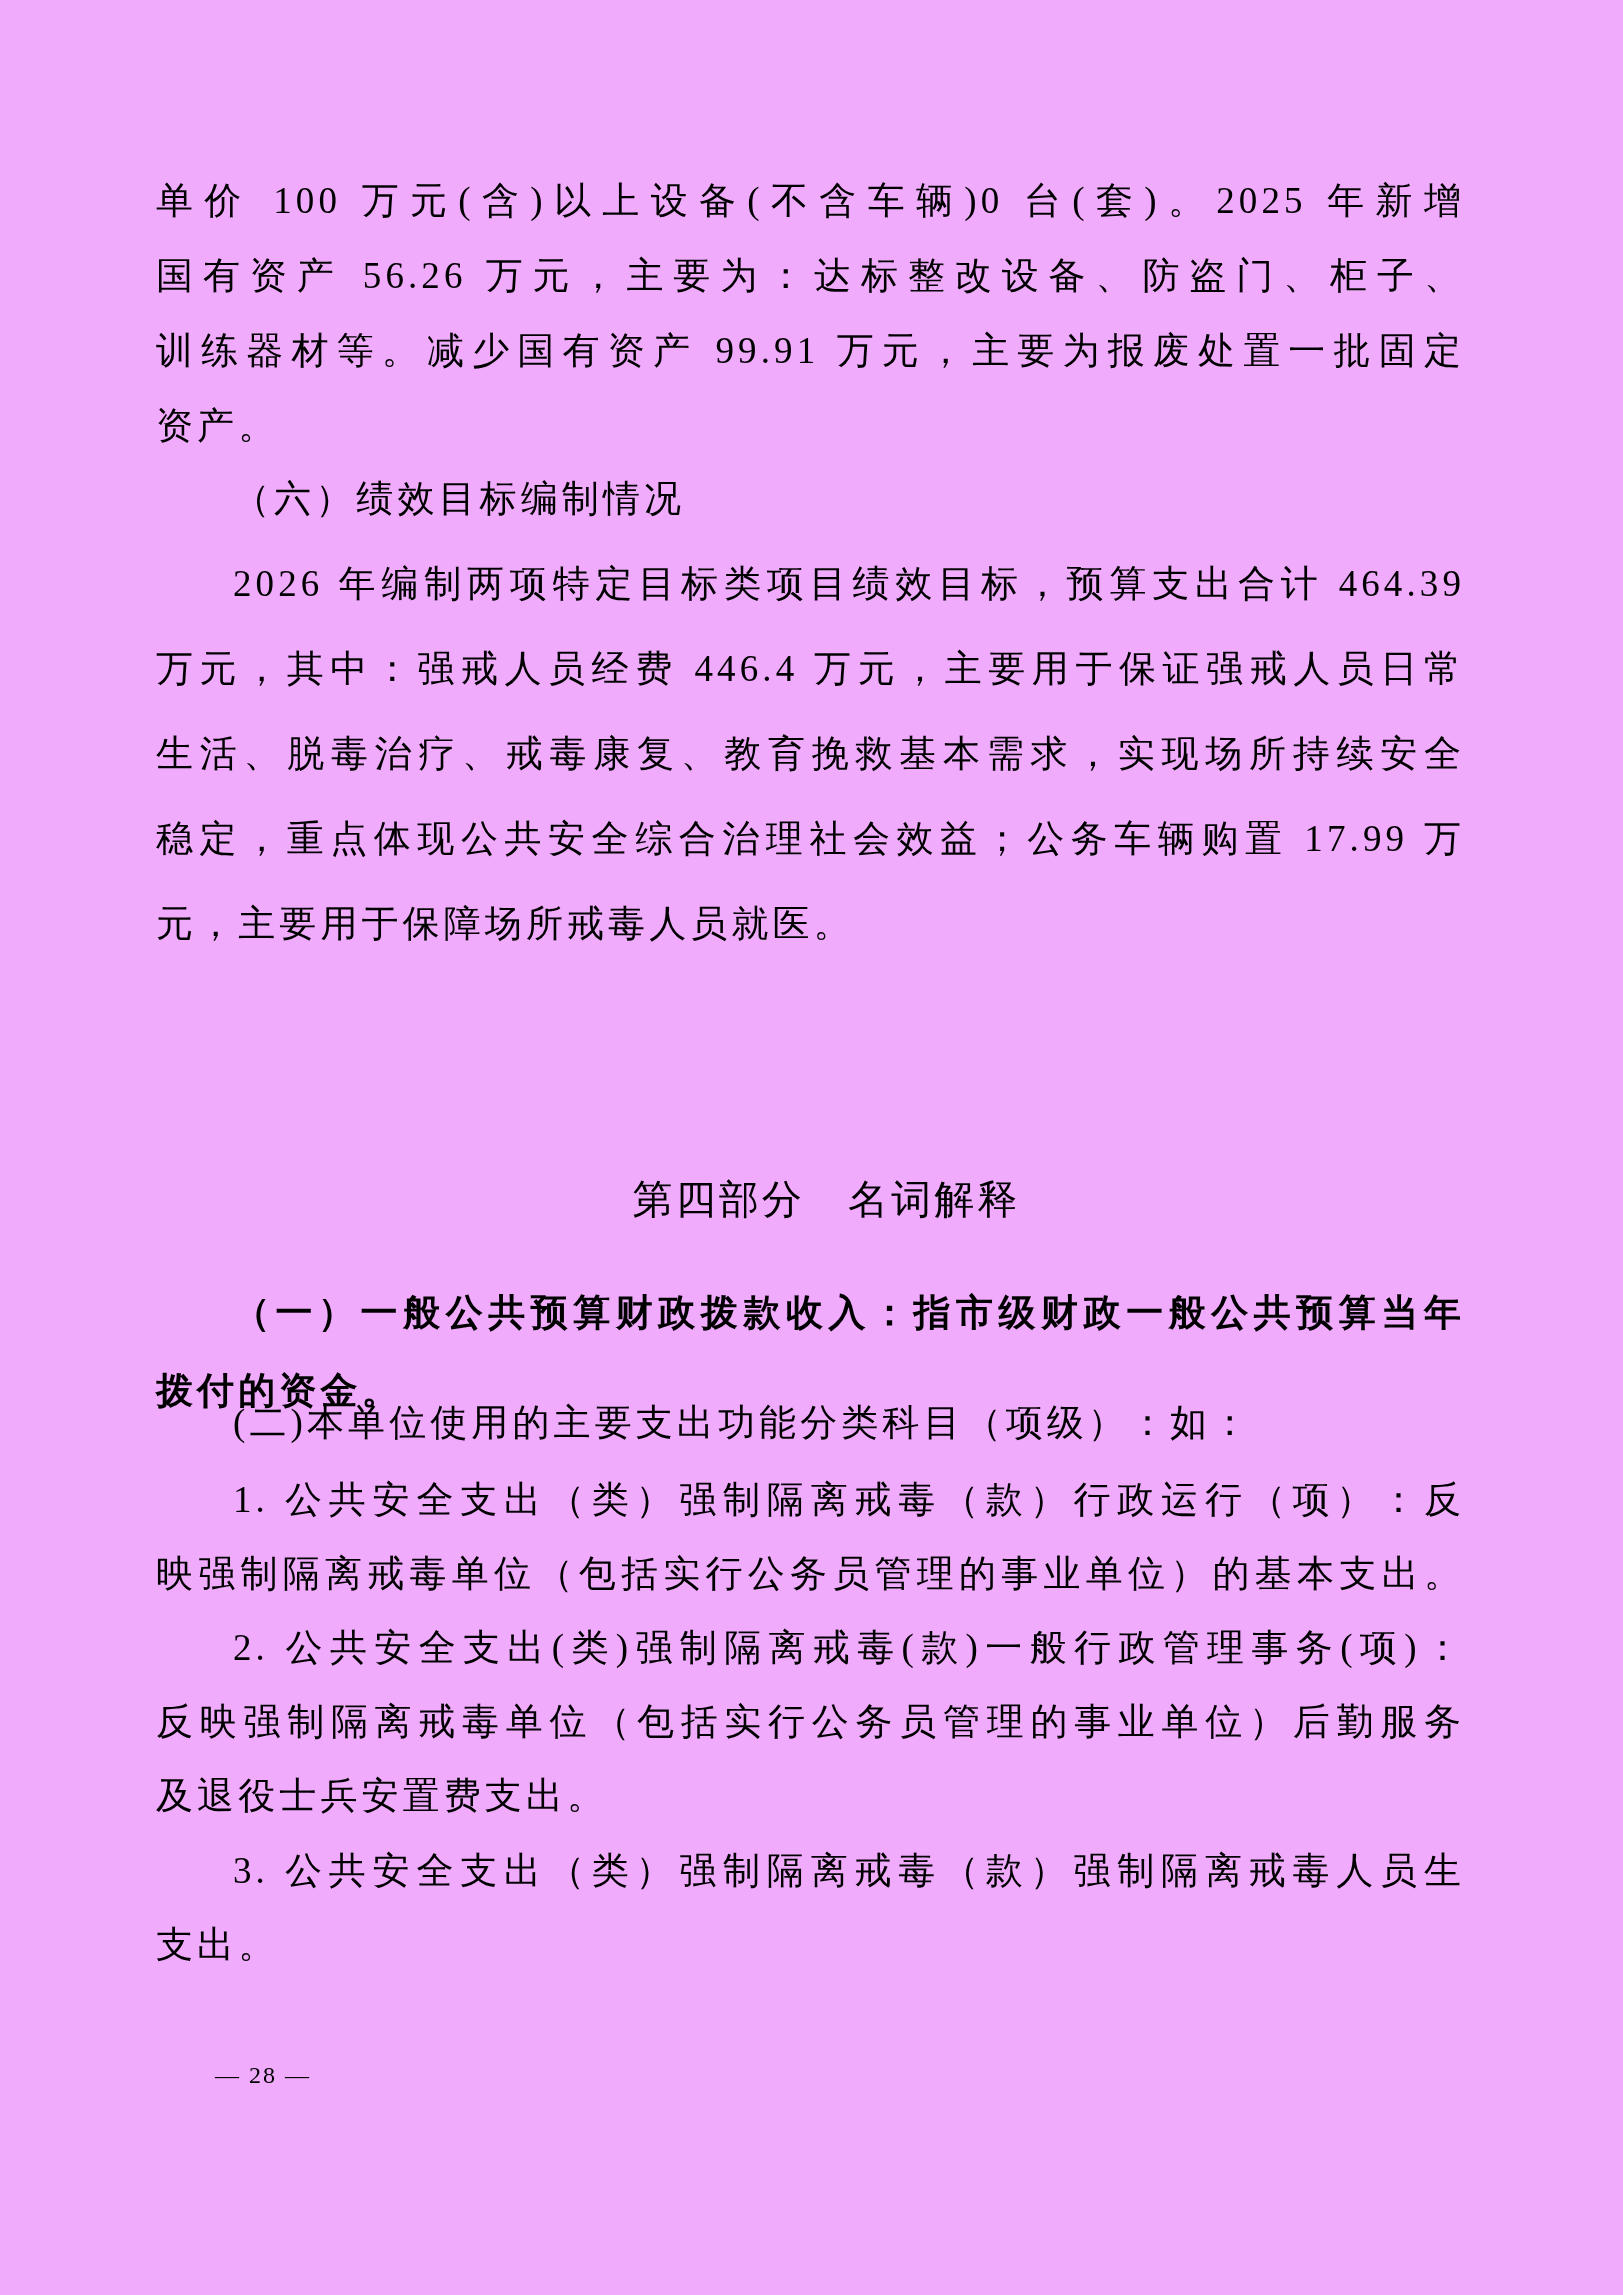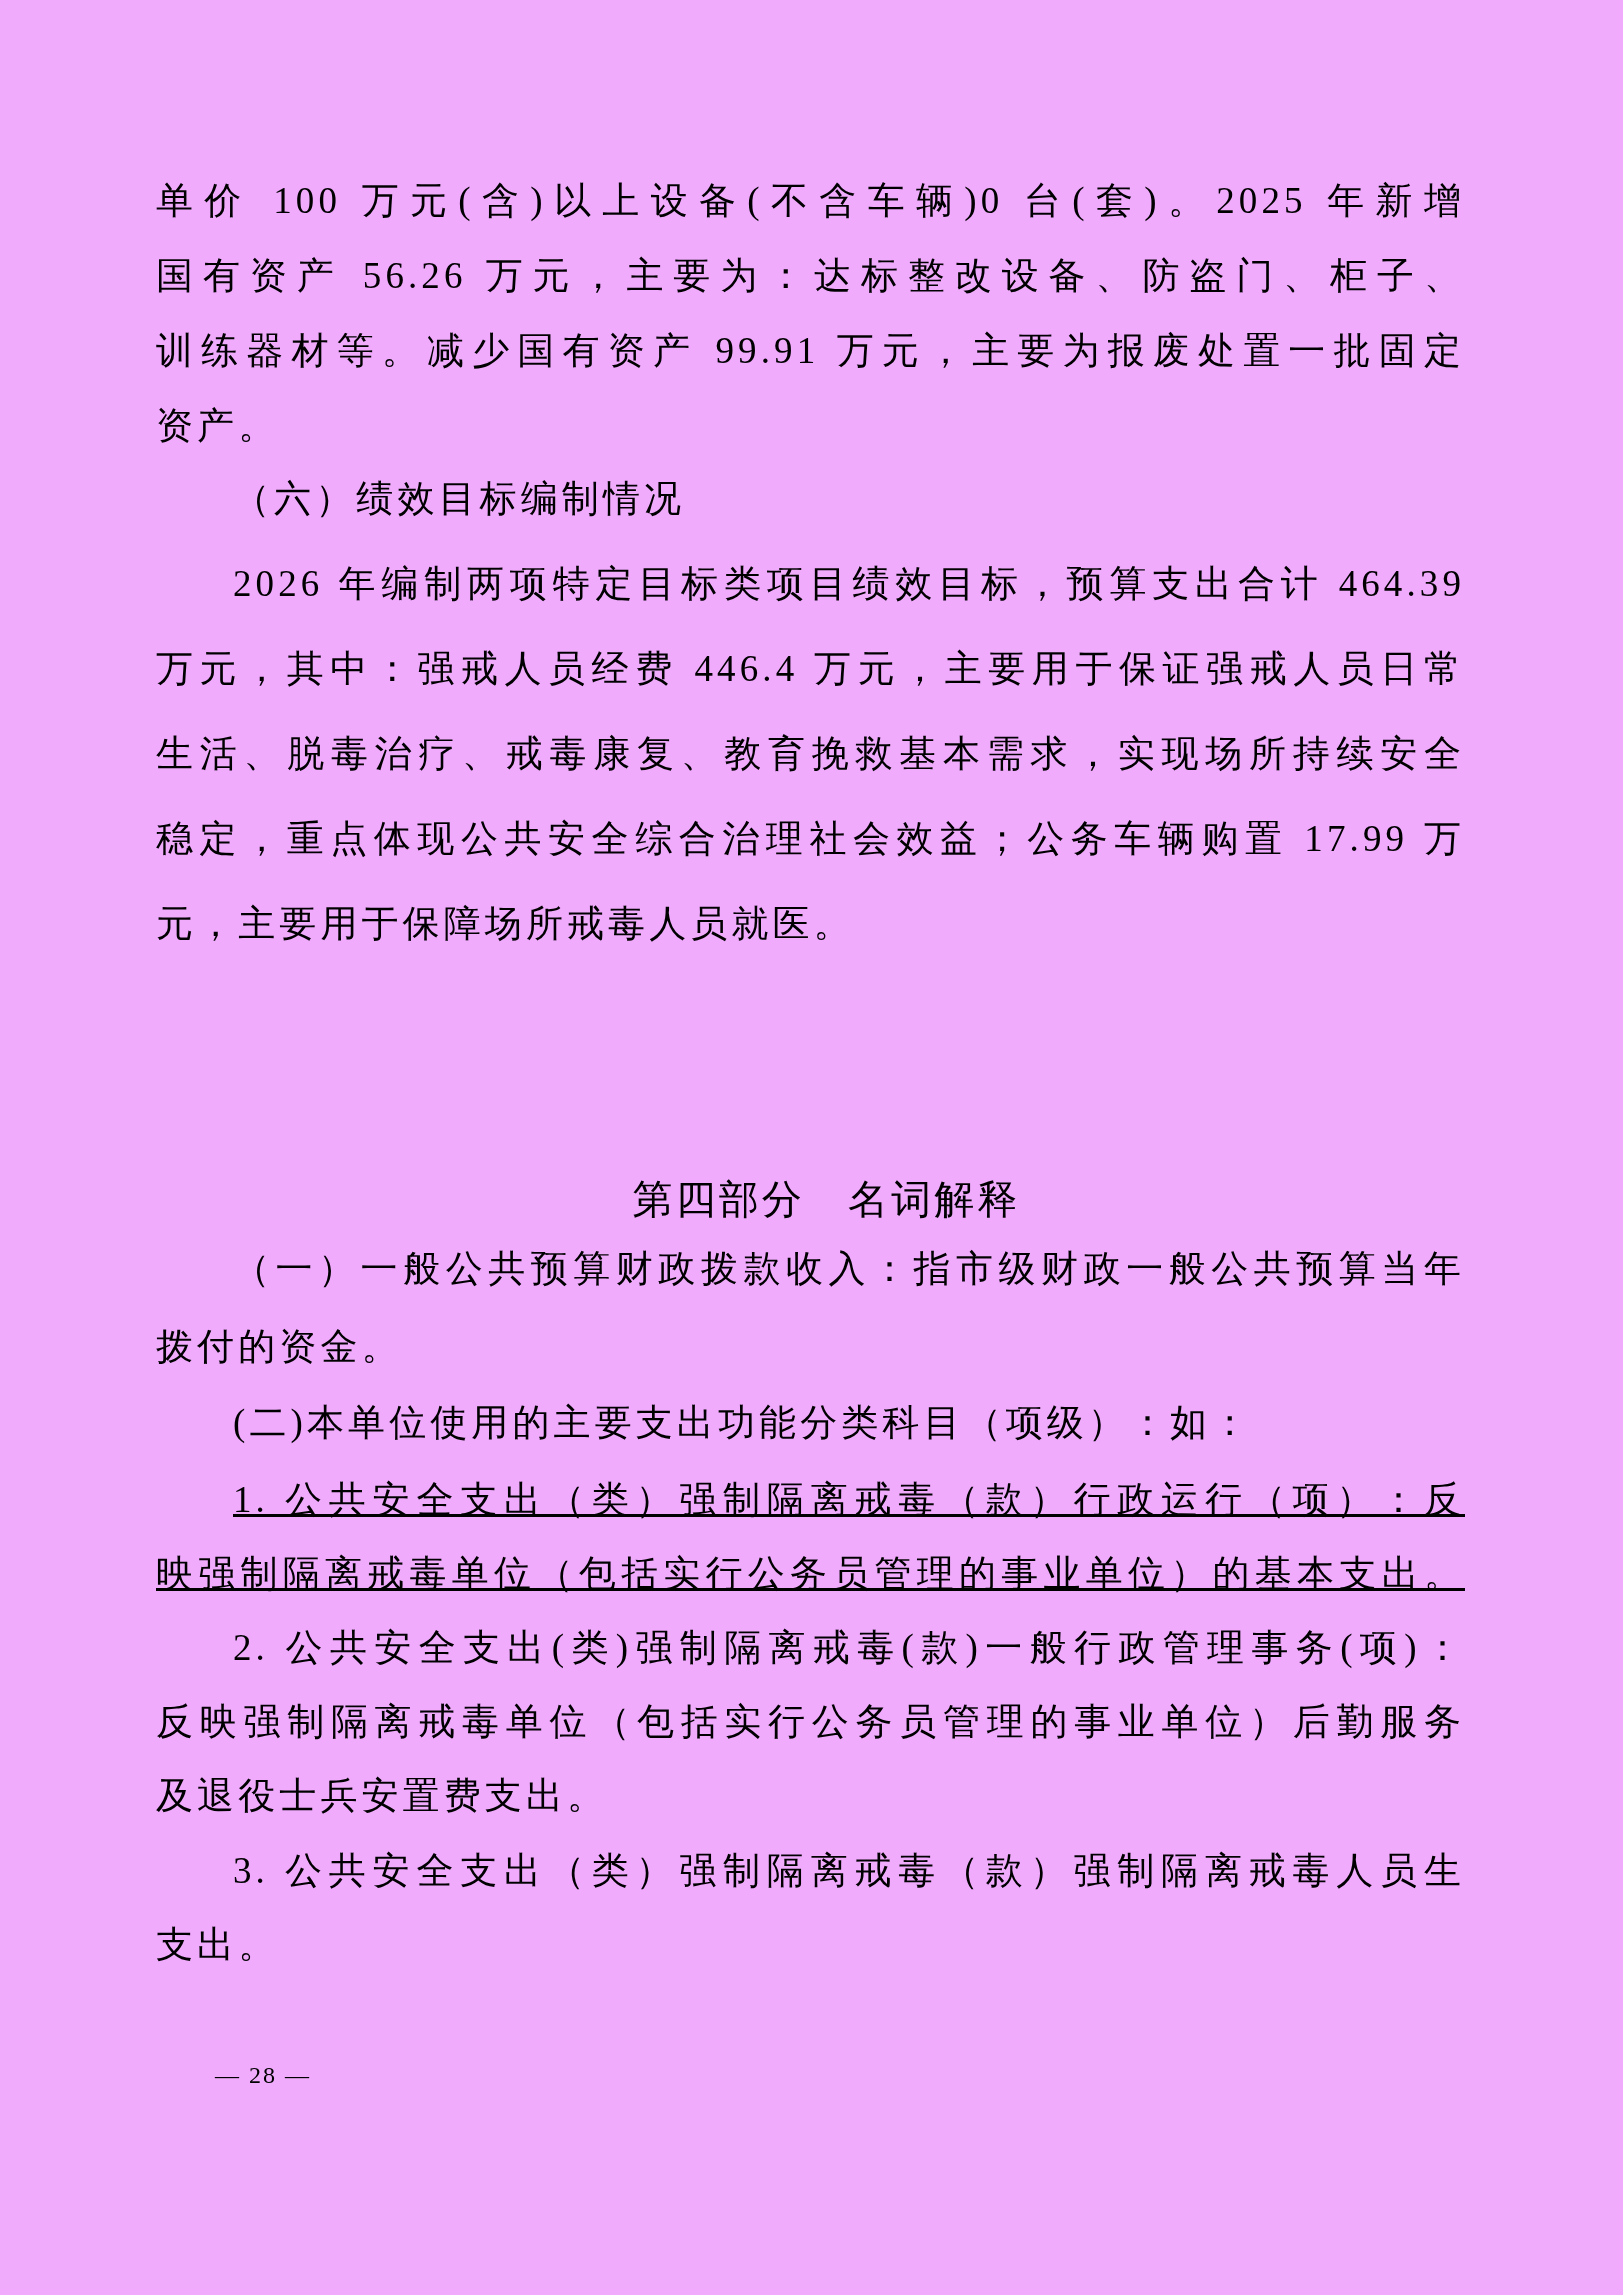--- a/index.html
+++ b/index.html
@@ -74,30 +74,30 @@
   <div class="para" style="top:541px; --lh:85px;">
     <div class="ln fill indent">2026 年编制两项特定目标类项目绩效目标，预算支出合计 464.39</div>
     <div class="ln fill">万元，其中：强戒人员经费 446.4 万元，主要用于保证强戒人员日常</div>
     <div class="ln fill">生活、脱毒治疗、戒毒康复、教育挽救基本需求，实现场所持续安全</div>
     <div class="ln fill">稳定，重点体现公共安全综合治理社会效益；公务车辆购置 17.99 万</div>
     <div class="ln">元，主要用于保障场所戒毒人员就医。</div>
   </div>
 
   <h1 class="heading">第四部分　名词解释</h1>
 
-  <div class="para" style="top:1230px; --lh:78px;">
+  <div class="para" style="top:1274px;font-weight:bold; --lh:78px;">
     <div class="ln fill indent">（一）一般公共预算财政拨款收入：指市级财政一般公共预算当年</div>
     <div class="ln">拨付的资金。</div>
   </div>
 
   <div class="para" style="top:1384px; --lh:78px;">
     <div class="ln indent">(二)本单位使用的主要支出功能分类科目（项级）：如：</div>
   </div>
 
-  <div class="para" style="top:1463px;text-decoration:underline; --lh:74px;">
+  <div class="para" style="top:1463px; --lh:74px;">
     <div class="ln fill indent">1. 公共安全支出（类）强制隔离戒毒（款）行政运行（项）：反</div>
     <div class="ln fill">映强制隔离戒毒单位（包括实行公务员管理的事业单位）的基本支出。</div>
   </div>
 
   <div class="para" style="top:1611px; --lh:74px;">
     <div class="ln fill indent">2. 公共安全支出(类)强制隔离戒毒(款)一般行政管理事务(项)：</div>
     <div class="ln fill">反映强制隔离戒毒单位（包括实行公务员管理的事业单位）后勤服务</div>
     <div class="ln">及退役士兵安置费支出。</div>
   </div>
 

